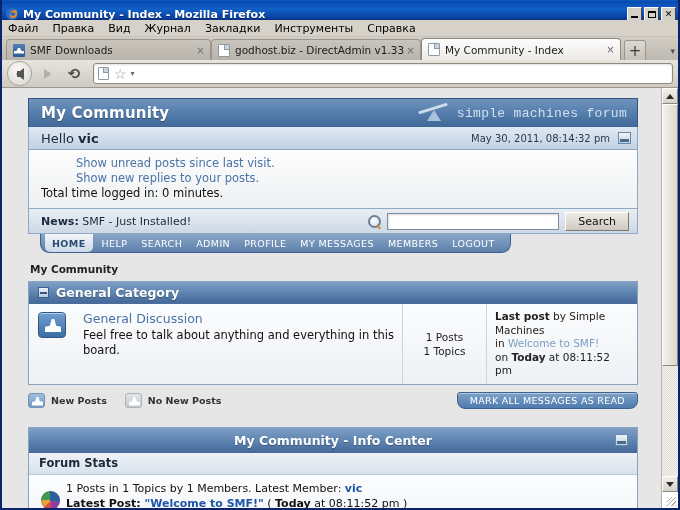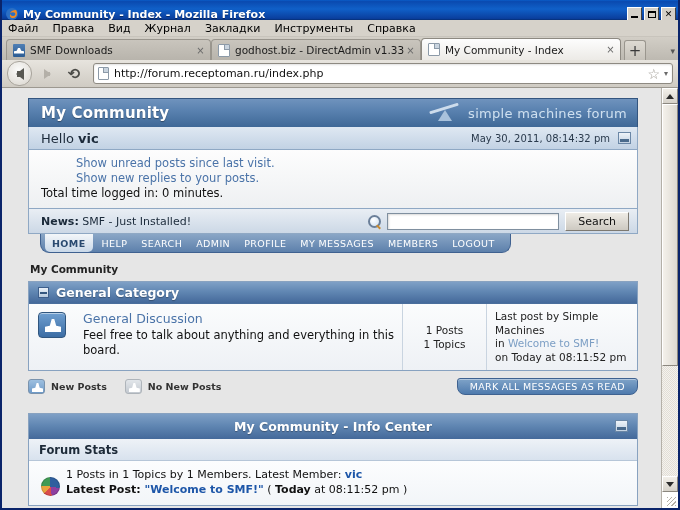--- a/index.html
+++ b/index.html
@@ -117,21 +117,21 @@
   .forum { padding:10px 14px 0 26px; font-family:"DejaVu Sans",sans-serif; }
   .wrap { width:610px; }
 
   .smf-head {
     height:29px; display:flex; align-items:center; justify-content:space-between;
     background:linear-gradient(180deg,#6f93bd 0%,#5a82b0 40%,#3f6897 100%);
     border:1px solid #33557f; border-bottom:none; padding:0 10px 0 12px;
   }
   .smf-title { color:#fff; font-size:15px; font-weight:bold; letter-spacing:.2px;
                text-shadow:0 1px 1px rgba(0,0,0,.35); }
-  .smf-brand { display:flex; align-items:center; gap:7px; }
+  .smf-brand { display:flex; align-items:center; gap:7px;font-family:Liberation Mono, monospace; }
   .brand-text { color:#cfe0f0; font-size:13px; letter-spacing:.3px; }
   .seesaw { width:34px; height:18px; position:relative; }
   .seesaw .bar { position:absolute; left:2px; top:3px; width:30px; height:3px;
                  background:#cddcec; transform:rotate(-17deg); border-radius:1px; }
   .seesaw .tri { position:absolute; left:11px; bottom:1px; width:0; height:0;
                  border-left:7px solid transparent; border-right:7px solid transparent;
                  border-bottom:11px solid #a9c2dc; }
 
   .greet {
     height:23px; display:flex; align-items:center; justify-content:space-between;
@@ -198,21 +198,21 @@
                box-shadow:inset 0 1px 0 rgba(255,255,255,.5); }
   .board-img::after { content:''; position:absolute; left:6px; top:6px; width:16px; height:13px;
         background:#fff; clip-path:polygon(42% 0,58% 0,70% 52%,100% 60%,100% 100%,0 100%,0 60%,30% 52%); }
   .b-main { flex:1; border-right:1px solid #c9d4e0; }
   .b-name { font-size:12.5px; color:#4a73a8; font-weight:normal; margin-bottom:2px; }
   .b-desc { font-size:11.5px; color:#111; line-height:15px; }
   .b-counts { flex:0 0 84px; border-right:1px solid #c9d4e0; display:flex; flex-direction:column;
               align-items:center; justify-content:center; font-size:10.5px; color:#222; line-height:14px; }
   .b-last { flex:0 0 150px; font-size:10.5px; color:#222; line-height:13.5px; padding:6px 8px; }
   .b-last a { color:#7b9ec4; }
-  .b-last b { font-weight:normal; }
+  .b-last b { font-weight:bold; }
 
   .legendrow { display:flex; align-items:center; justify-content:space-between; margin-top:7px; }
   .legend { display:flex; align-items:center; gap:18px; }
   .leg { display:flex; align-items:center; gap:6px; font-size:9.5px; font-weight:bold; color:#333; }
   .leg-ic { width:17px; height:15px; border-radius:3px; position:relative;
             border:1px solid #7a93ad; background:linear-gradient(180deg,#9ec0e0,#6e9ac8); }
   .leg-ic.off { background:linear-gradient(180deg,#e2e6ea,#c3c9d0); border-color:#aeb4ba; }
   .leg-ic::after { content:''; position:absolute; left:3px; top:3px; width:11px; height:9px;
         background:#fff; clip-path:polygon(42% 0,58% 0,70% 52%,100% 60%,100% 100%,0 100%,0 60%,30% 52%); }
   .markread { height:17px; padding:0 12px; display:flex; align-items:center;
@@ -298,21 +298,20 @@
   <div class="navbar">
     <span class="navbtn back">
         <i class="arrow-l"></i>
       </span>
     <span class="navbtn">
         <i class="arrow-r"></i>
       </span>
     <span class="navbtn reload">⟳</span>
     <div class="urlbar">
       <span class="url-icon"></span>
-      <span class="url-text">http://forum.receptoman.ru/index.php</span>
       <span class="star">☆</span>
       <span class="urldrop">▾</span>
     </div>
   </div>
 
   <div class="viewport">
     <div class="page">
       <div class="forum">
         <div class="wrap">
 

